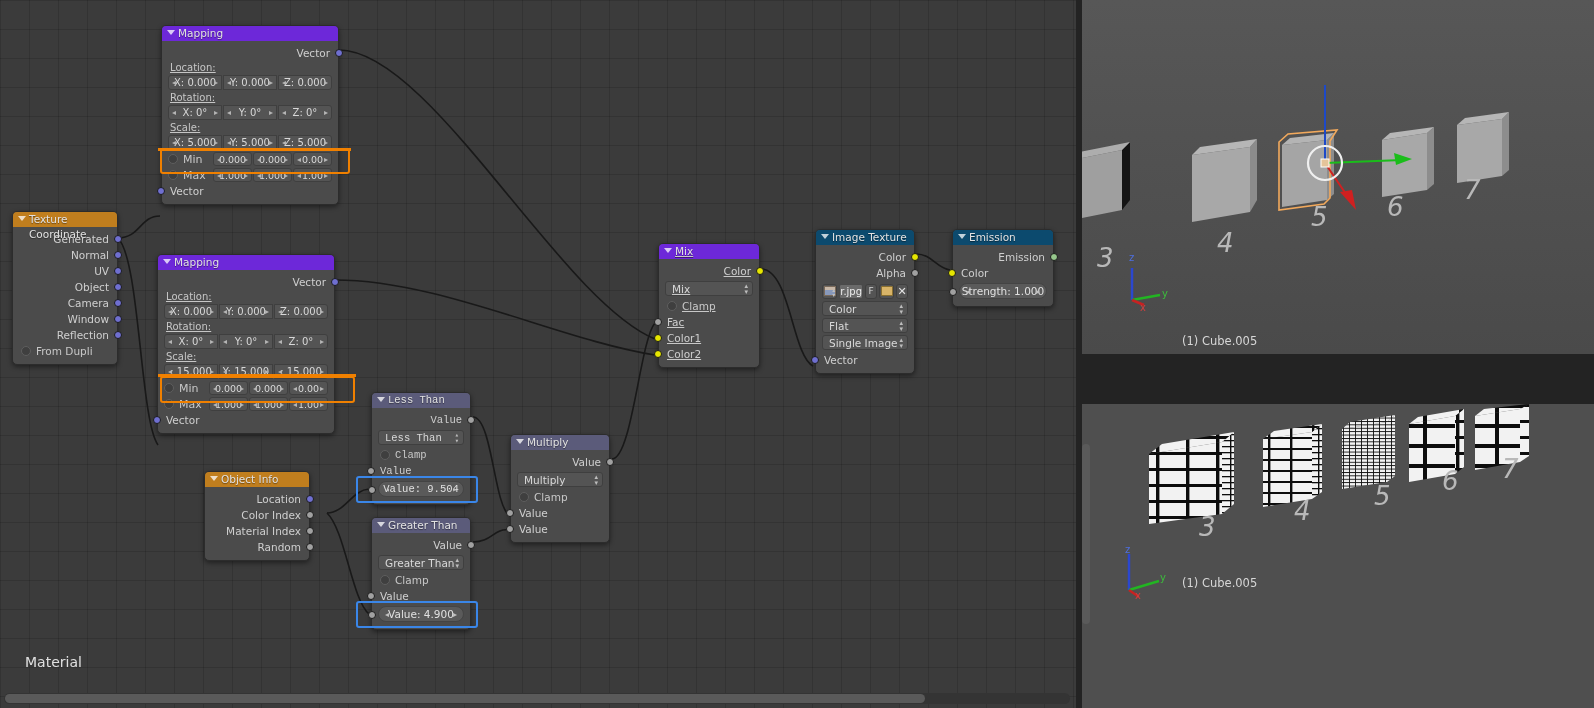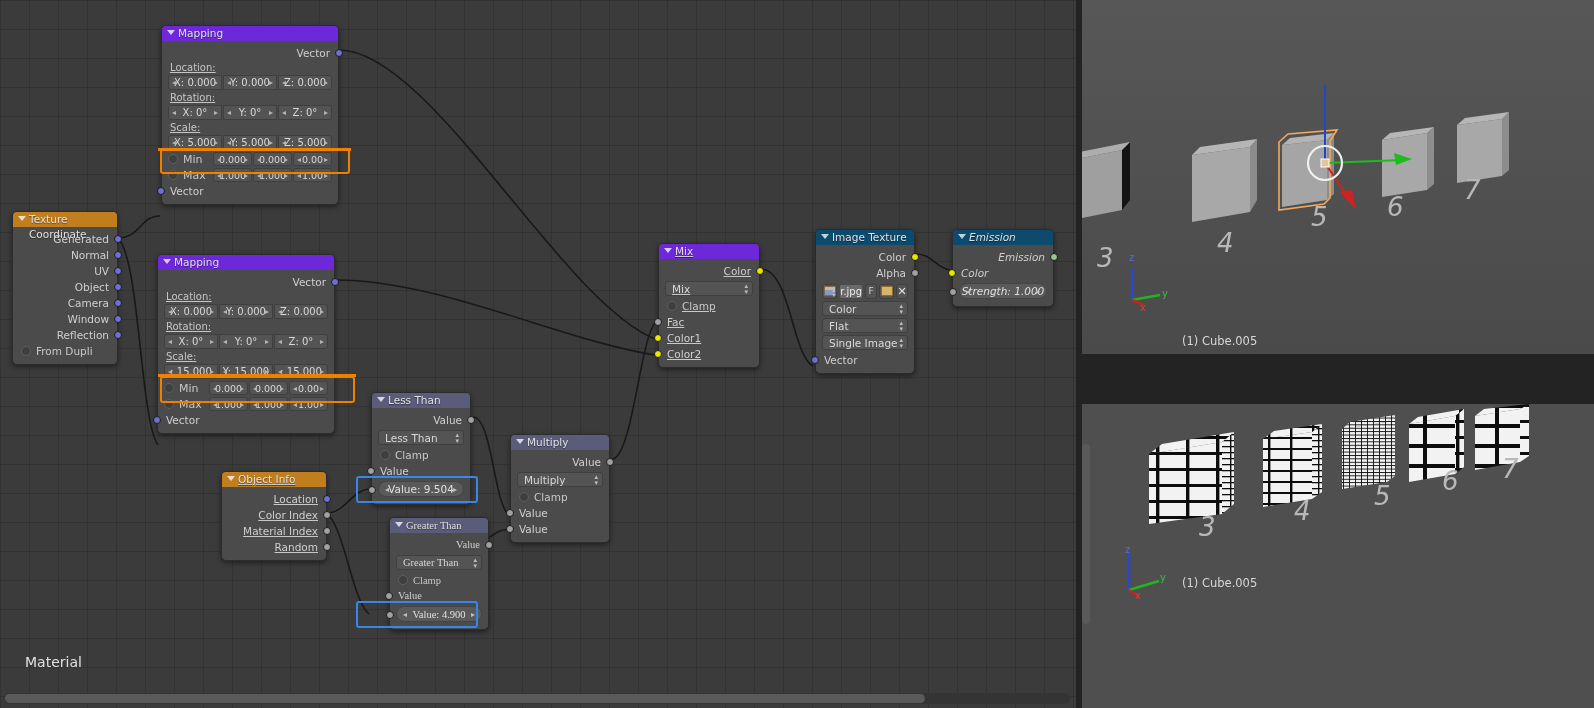--- a/index.html
+++ b/index.html
@@ -280,51 +280,51 @@
         <span class="mf">
           <span class="field"><span class="ar l">◂</span><span>1.000</span><span class="ar r">▸</span></span>
           <span class="field"><span class="ar l">◂</span><span>1.000</span><span class="ar r">▸</span></span>
           <span class="field"><span class="ar l">◂</span><span>1.00</span><span class="ar r">▸</span></span>
         </span>
       </div>
       <div class="row in"><span class="sock left s-vec"></span><span>Vector</span></div>
     </div>
   </div>
 
-  <div class="node" style="left:221px; top:471px; width:106px;text-decoration:underline;">
+  <div class="node" style="left:204px; top:471px; width:106px;">
     <div class="node-header hdr-orange">
       <span class="tri"></span>
       <span>Object Info</span>
     </div>
     <div class="node-body">
       <div class="row out"><span>Location</span><span class="sock right s-vec"></span></div>
       <div class="row out"><span>Color Index</span><span class="sock right s-val"></span></div>
       <div class="row out"><span>Material Index</span><span class="sock right s-val"></span></div>
       <div class="row out"><span>Random</span><span class="sock right s-val"></span></div>
     </div>
   </div>
 
-  <div class="node" style="left:371px; top:392px; width:100px;">
+  <div class="node" style="left:371px; top:392px; width:100px;font-family:Liberation Mono, monospace;">
     <div class="node-header hdr-purple">
       <span class="tri"></span>
       <span>Less Than</span>
     </div>
     <div class="node-body">
       <div class="row out"><span>Value</span><span class="sock right s-val"></span></div>
       <div class="dropdown"><span>Less Than</span><span class="spin">▴<br>▾</span></div>
       <div class="checkrow">
         <span class="checkbox"></span>
         <span class="ctext">Clamp</span>
       </div>
       <div class="row in"><span class="sock left s-val"></span><span>Value</span></div>
       <div class="valfield"><span class="ar l">◂</span><span>Value: 9.504</span><span class="ar r">▸</span><span class="sock left s-val" style="top:4px;left:-11px;"></span></div>
     </div>
   </div>
 
-  <div class="node" style="left:389px; top:517px; width:100px;font-family:Liberation Serif, serif;">
+  <div class="node" style="left:371px; top:517px; width:100px;">
     <div class="node-header hdr-purple">
       <span class="tri"></span>
       <span>Greater Than</span>
     </div>
     <div class="node-body">
       <div class="row out"><span>Value</span><span class="sock right s-val"></span></div>
       <div class="dropdown"><span>Greater Than</span><span class="spin">▴<br>▾</span></div>
       <div class="checkrow">
         <span class="checkbox"></span>
         <span class="ctext">Clamp</span>
@@ -389,21 +389,21 @@
           </span>
         <span class="istbtn ist-x">✕</span>
       </div>
       <div class="dropdown"><span>Color</span><span class="spin">▴<br>▾</span></div>
       <div class="dropdown"><span>Flat</span><span class="spin">▴<br>▾</span></div>
       <div class="dropdown"><span>Single Image</span><span class="spin">▴<br>▾</span></div>
       <div class="row in"><span class="sock left s-vec"></span><span>Vector</span></div>
     </div>
   </div>
 
-  <div class="node" style="left:952px; top:229px; width:102px;font-style:italic;">
+  <div class="node" style="left:952px; top:229px; width:102px;">
     <div class="node-header hdr-grey">
       <span class="tri"></span>
       <span>Emission</span>
     </div>
     <div class="node-body">
       <div class="row out"><span>Emission</span><span class="sock right s-shd"></span></div>
       <div class="row in"><span class="sock left s-col"></span><span>Color</span></div>
       <div class="valfield"><span class="ar l">◂</span><span>Strength: 1.000</span><span class="ar r">▸</span><span class="sock left s-val" style="top:4px;left:-11px;"></span></div>
     </div>
   </div>

